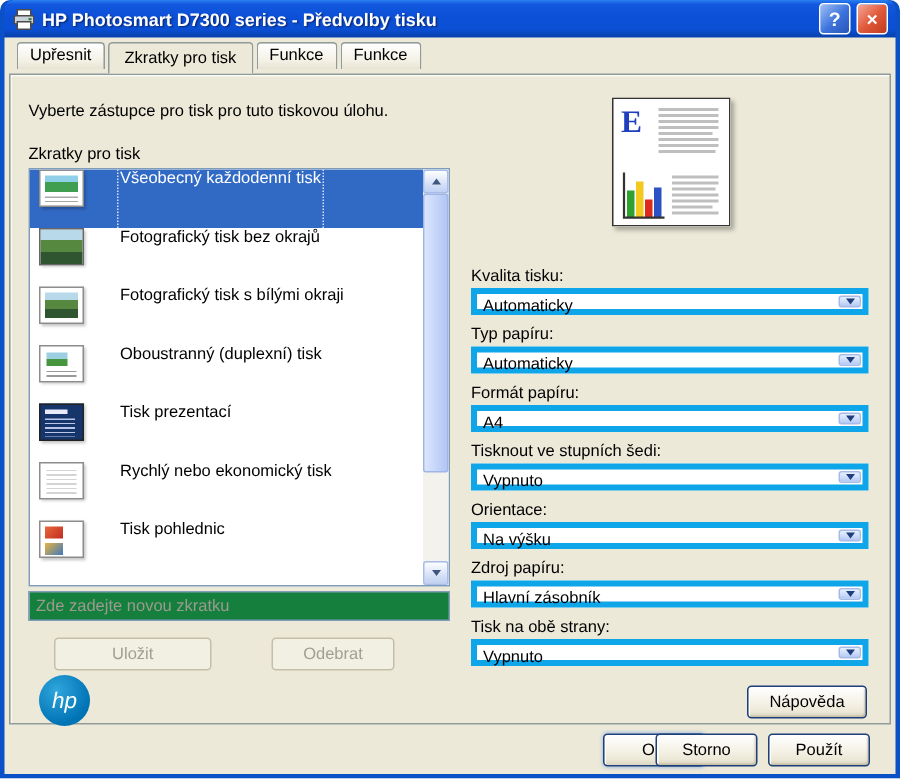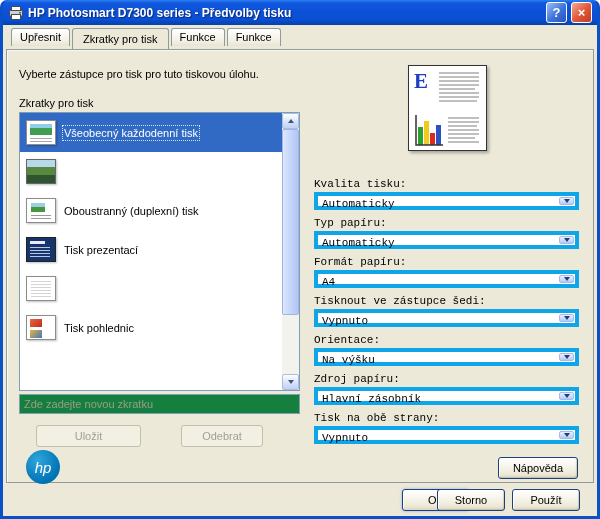--- a/index.html
+++ b/index.html
@@ -53,21 +53,21 @@
     box-shadow:inset 1px 1px 0 rgba(255,255,255,.7);
   }
   .instruction{position:absolute;left:12px;top:18px;}
   .list-label{position:absolute;left:12px;top:47px;}
   
   .listbox{
     position:absolute;left:12px;top:62px;width:281px;height:279px;
     background:#fff;border:1px solid #7F9DB9;
   }
   .items{position:absolute;left:0;top:0;right:17px;bottom:0;overflow:hidden;}
-  .shortcut-item{display:flex;align-items:center;gap:8px;height:39px;padding:0 4px 0 6px;cursor:default;}
+  .shortcut-item{display:flex;gap:24px;height:39px;padding:0 4px 0 6px;cursor:default;}
   .shortcut-item.selected{background:var(--sel,#316AC5);color:#fff;}
   .shortcut-item.selected .shortcut-label{outline:1px dotted rgba(255,255,255,.8);outline-offset:1px;}
   .shortcut-label{white-space:nowrap;overflow:hidden;text-overflow:ellipsis;}
   
   .thumb{width:30px;height:25px;background:#fff;border:1px solid #8C8C8C;position:relative;flex:0 0 auto;
          box-shadow:1px 1px 2px rgba(0,0,0,.25);overflow:hidden;}
   .everyday-print-icon::before{content:"";position:absolute;left:3px;top:3px;right:3px;height:11px;
       background:linear-gradient(180deg,#8FD0E8 0 40%,#3F9E4F 40% 100%);}
   .everyday-print-icon::after{content:"";position:absolute;left:3px;right:3px;top:17px;height:6px;
       background:repeating-linear-gradient(180deg,#A8A8A8 0 1px,transparent 1px 3px);}
@@ -126,21 +126,21 @@
     position:absolute;left:19px;top:400px;width:34px;height:34px;border-radius:50%;
     background:radial-gradient(circle at 35% 30%,#2FA6DC,var(--hp,#0073B5) 70%);
     display:flex;align-items:center;justify-content:center;
   }
   .hp-logo span{color:#fff;font-weight:normal;font-style:italic;font-size:15px;}
   
   .preview{position:absolute;left:401px;top:15px;width:79px;height:86px;box-shadow:2px 2px 3px rgba(0,0,0,.3);}
   .preview svg{display:block;width:100%;height:100%;}
   
   .settings{position:absolute;left:307px;top:128px;width:265px;}
-  .setting-group{margin-bottom:7px;font-family:Liberation Mono, monospace;}
+  .setting-group{margin-bottom:7px;}
   .setting-label{height:13px;margin-bottom:1px;white-space:nowrap;}
   .combo{position:relative;height:18px;background:#fff;border:4px solid #0ea5e9;cursor:default;}
   .combo-value{position:absolute;left:4px;top:1px;line-height:14px;white-space:nowrap;}
   .combo-btn{
     position:absolute;top:1px;right:1px;bottom:1px;width:15px;border-radius:2px;
     background:linear-gradient(180deg,#E8F0FE 0%,#D0DEFA 50%,#B4C9F4 100%);
     border:1px solid #A5BCEA;display:flex;align-items:center;justify-content:center;
   }
   .combo-arr{width:0;height:0;border-left:3px solid transparent;border-right:3px solid transparent;border-top:4px solid #1F3E7E;}
 </style>
@@ -179,31 +179,37 @@
       <div class="list-label">Zkratky pro tisk</div>
 
       <div class="listbox">
         <div class="items" id="shortcut-items">
             <div class="shortcut-item selected">
               <div class="thumb everyday-print-icon"></div>
               <span class="shortcut-label">Všeobecný každodenní tisk</span>
             </div>
             <div class="shortcut-item">
               <div class="thumb borderless-photo-icon"></div>
+              <span class="shortcut-label">Fotografický tisk bez okrajů</span>
+            </div>
+            <div class="shortcut-item">
+              <div class="thumb white-border-photo-icon"></div>
+              <span class="shortcut-label">Fotografický tisk s bílými okraji</span>
             </div>
             <div class="shortcut-item">
               <div class="thumb duplex-print-icon"></div>
               <span class="shortcut-label">Oboustranný (duplexní) tisk</span>
             </div>
             <div class="shortcut-item">
               <div class="thumb presentation-print-icon"></div>
               <span class="shortcut-label">Tisk prezentací</span>
             </div>
             <div class="shortcut-item">
               <div class="thumb economy-print-icon"></div>
+              <span class="shortcut-label">Rychlý nebo ekonomický tisk</span>
             </div>
             <div class="shortcut-item">
               <div class="thumb postcard-print-icon"></div>
               <span class="shortcut-label">Tisk pohlednic</span>
             </div>
           </div>
         <div class="scrollbar">
           <div class="sb-btn">
             <span class="arr arr-up"></span>
           </div>
@@ -276,21 +282,21 @@
           <div class="setting-group">
             <div class="setting-label">Formát papíru:</div>
             <div class="combo">
               <span class="combo-value">A4</span>
               <span class="combo-btn">
                 <span class="combo-arr"></span>
               </span>
             </div>
           </div>
           <div class="setting-group">
-            <div class="setting-label">Tisknout ve zástupce šedi:</div>
+            <div class="setting-label">Tisknout ve stupních šedi:</div>
             <div class="combo">
               <span class="combo-value">Vypnuto</span>
               <span class="combo-btn">
                 <span class="combo-arr"></span>
               </span>
             </div>
           </div>
           <div class="setting-group">
             <div class="setting-label">Orientace:</div>
             <div class="combo">

